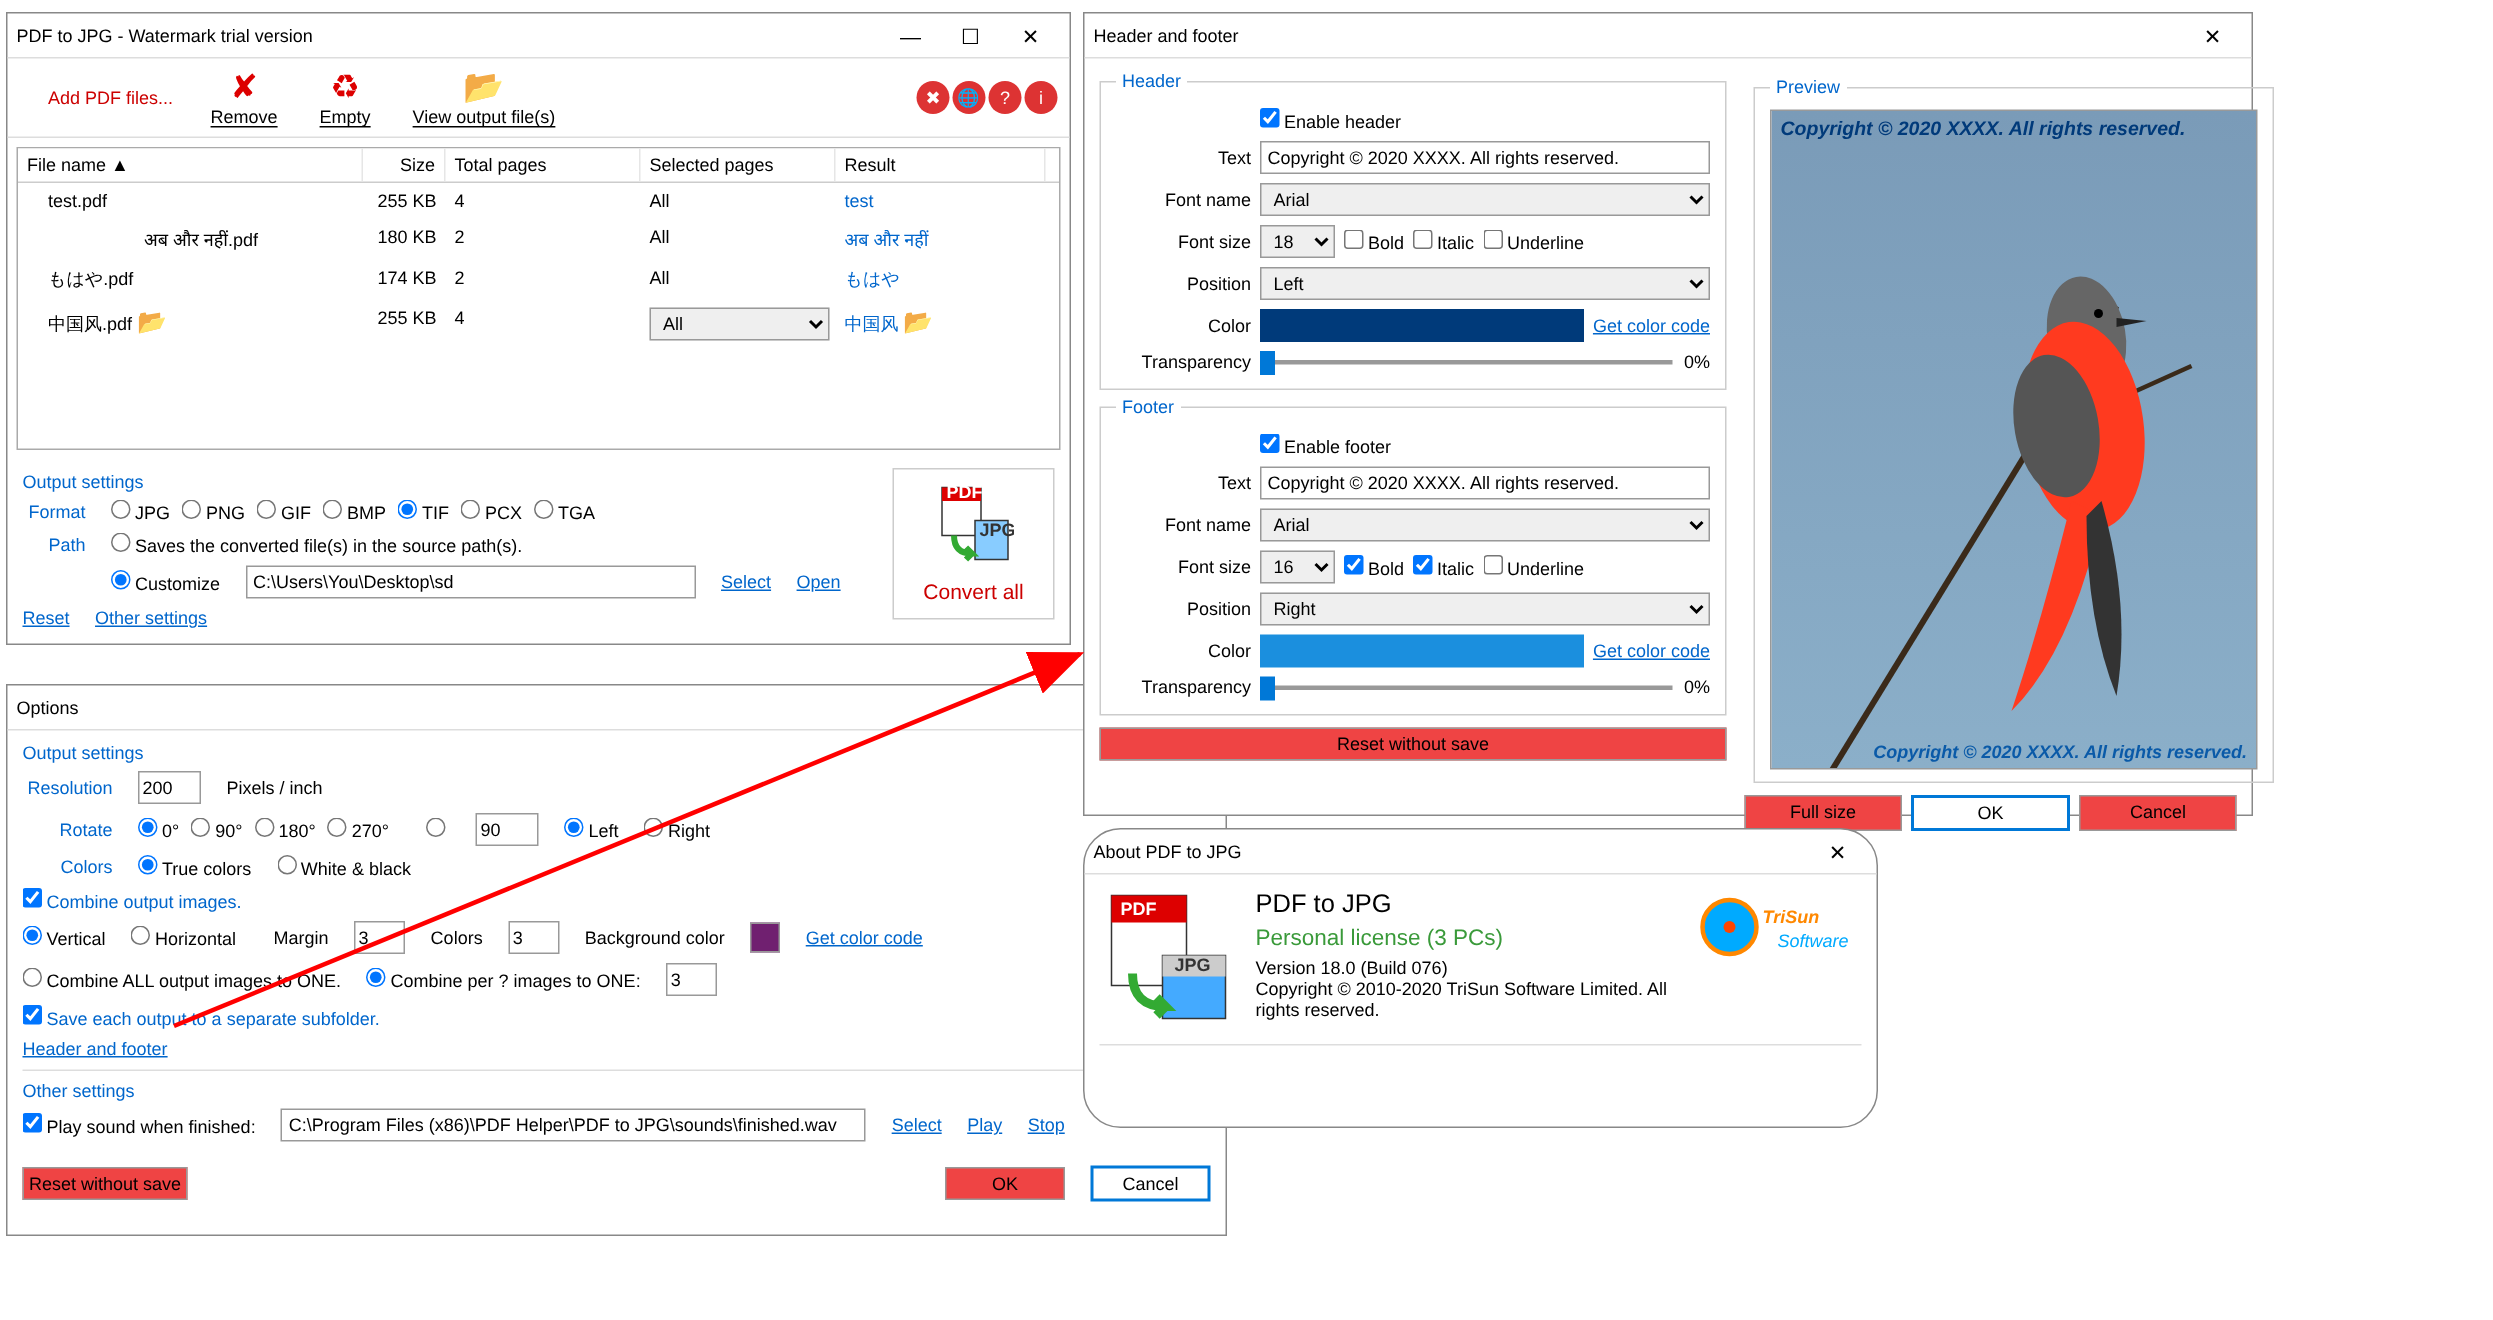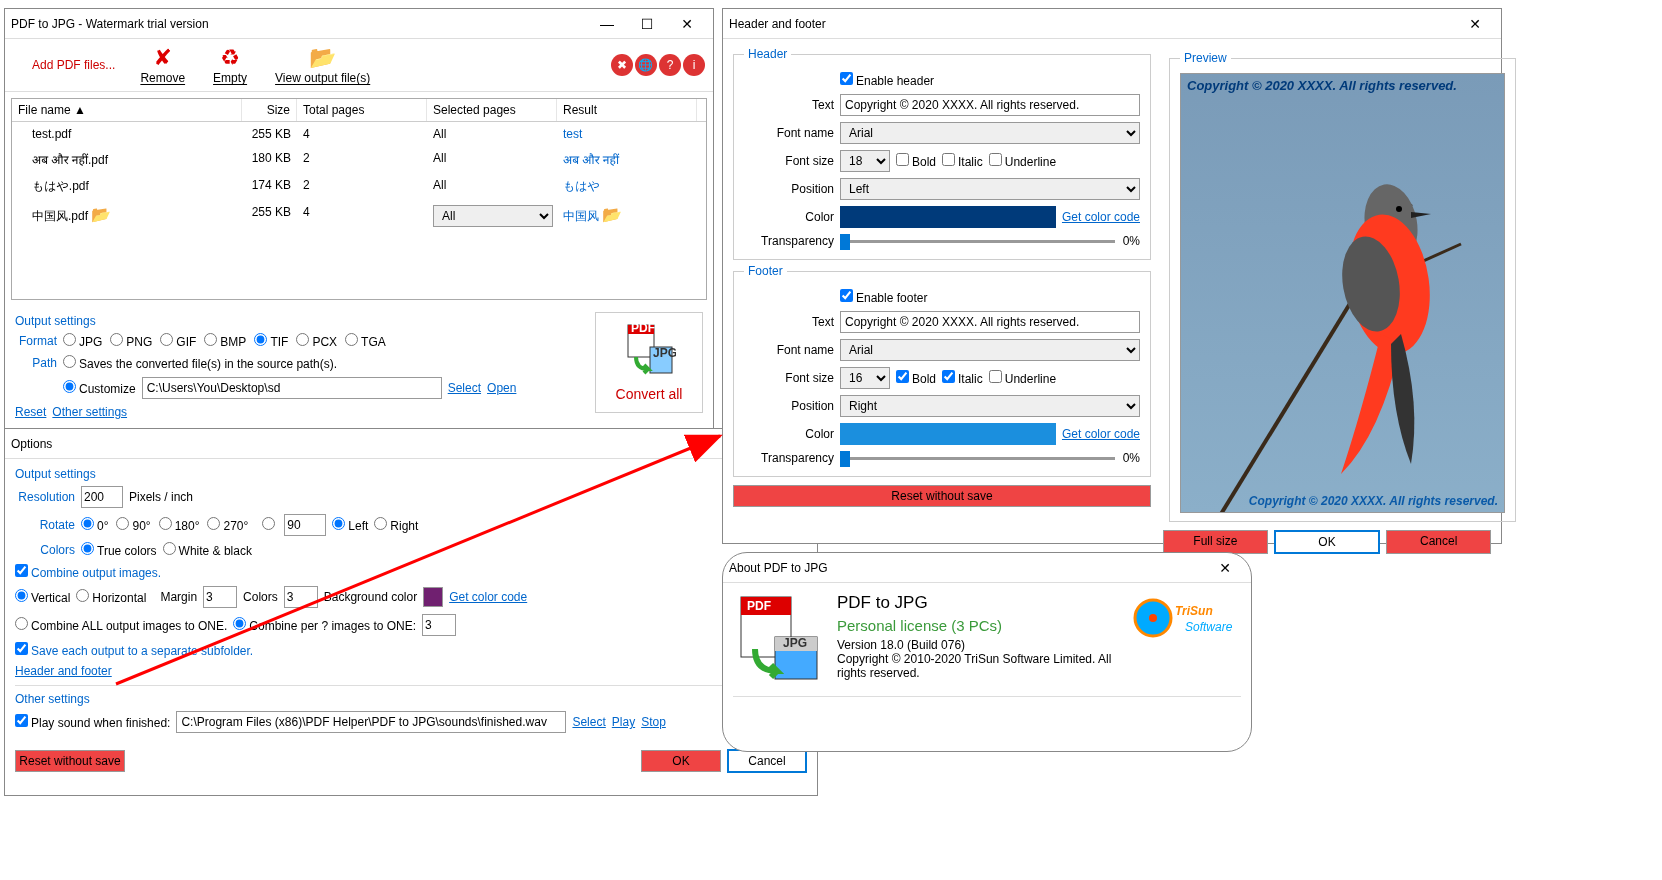--- a/index.html
+++ b/index.html
@@ -23,21 +23,21 @@
 .td { padding: 3px 6px; white-space: nowrap; overflow: hidden; }
 .col-name { width: 230px; }
 .col-size { width: 55px; text-align: right; }
 .col-total { width: 130px; }
 .col-sel { width: 130px; }
 .col-res { width: 140px; }
 .link { color: #0066cc; cursor: pointer; }
 .linku { color: #0066cc; text-decoration: underline; cursor: pointer; }
 .section-label { color: #0066cc; padding: 2px 0; }
 .panel { padding: 6px 10px; }
-.row { display: flex; align-items: center; gap: 6px; padding: 3px 0; }
+.row { display: flex; align-items: center; gap: 17px; padding: 3px 0; }
 .label-col { width: 80px; text-align: right; color: #0066cc; }
 input[type=radio], input[type=checkbox] { margin: 0 3px 0 0; }
 input[type=text], select { border: 1px solid #999; padding: 2px 4px; height: 22px; }
 input[type=number] { border: 1px solid #999; padding: 2px 2px; height: 22px; width: 42px; }
 .btn { border: 1px solid #999; background: #ef4444; padding: 3px 0; min-width: 80px; text-align: center; cursor: pointer; }
 .btn.primary { border: 2px solid #0078d7; background: #fff; }
 .convertbox { border: 1px solid #ccc; width: 108px; display: flex; flex-direction: column; align-items: center; justify-content: center; padding: 10px 4px; cursor: pointer; }
 .convertbox .ctext { color: #c00; font-size: 14px; margin-top: 6px; }
 fieldset { border: 1px solid #ccc; margin: 4px 6px; padding: 8px 10px; }
 legend { color: #0066cc; padding: 0 4px; }
@@ -105,21 +105,21 @@
     </div>
     <div id="trows">
         <div class="trow">
           <div class="td col-name" style="padding-left:20px;">test.pdf</div>
           <div class="td col-size">255 KB</div>
           <div class="td col-total">4</div>
           <div class="td col-sel">All</div>
           <div class="td col-res"><span class="link">test</span></div>
         </div>
         <div class="trow">
-          <div class="td col-name" style="padding-left:20px;">अब और नहीं.pdf</div>
+          <div class="td col-name" style="padding-left:20px;text-align:center;">अब और नहीं.pdf</div>
           <div class="td col-size">180 KB</div>
           <div class="td col-total">2</div>
           <div class="td col-sel">All</div>
           <div class="td col-res"><span class="link">अब और नहीं</span></div>
         </div>
         <div class="trow">
           <div class="td col-name" style="padding-left:20px;">もはや.pdf</div>
           <div class="td col-size">174 KB</div>
           <div class="td col-total">2</div>
           <div class="td col-sel">All</div>
@@ -166,21 +166,21 @@
               <rect x="28" y="24" width="22" height="26" fill="#8cf" stroke="#333"></rect>
               <text x="31" y="34" fill="#333" font-size="6" font-weight="bold">JPG</text>
               <path d="M 14 34 Q 14 46 26 46 L 22 42 M 26 46 L 22 50" stroke="#3a3" stroke-width="4" fill="none"></path>
             </svg></span>
         <span class="ctext">Convert all</span>
       </div>
     </div>
   </div>
 </div>
 
-<div class="window" style="left:4px; top:428px; width:814px; height:368px;">
+<div class="window" style="left:4px; top:456px; width:814px; height:368px;">
   <div class="titlebar">
     <span class="title">Options</span>
     <div class="winbtn closebtn">✕</div>
   </div>
   <div class="panel">
     <div class="section-label">Output settings</div>
     <div class="row">
       <span class="label-col" style="width:60px;">Resolution</span>
       <input type="number" value="200" style="">
       <span>Pixels / inch</span>

